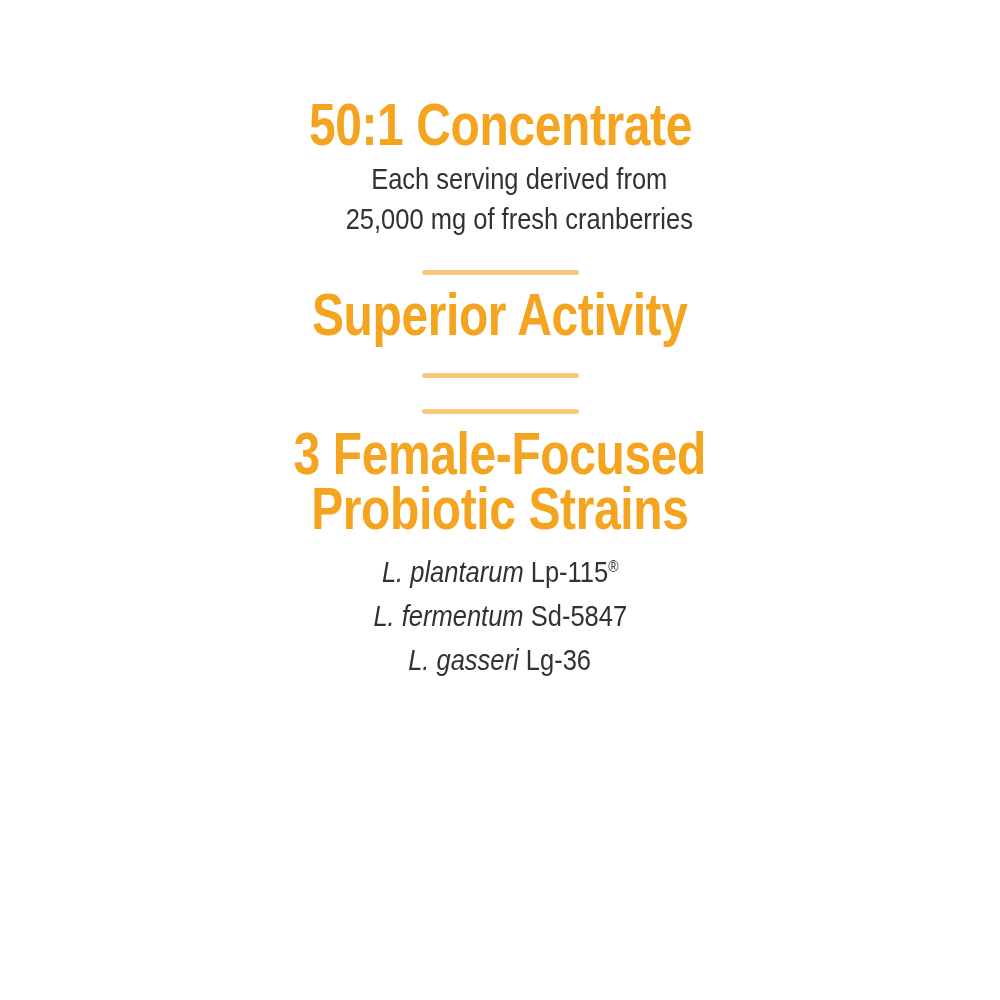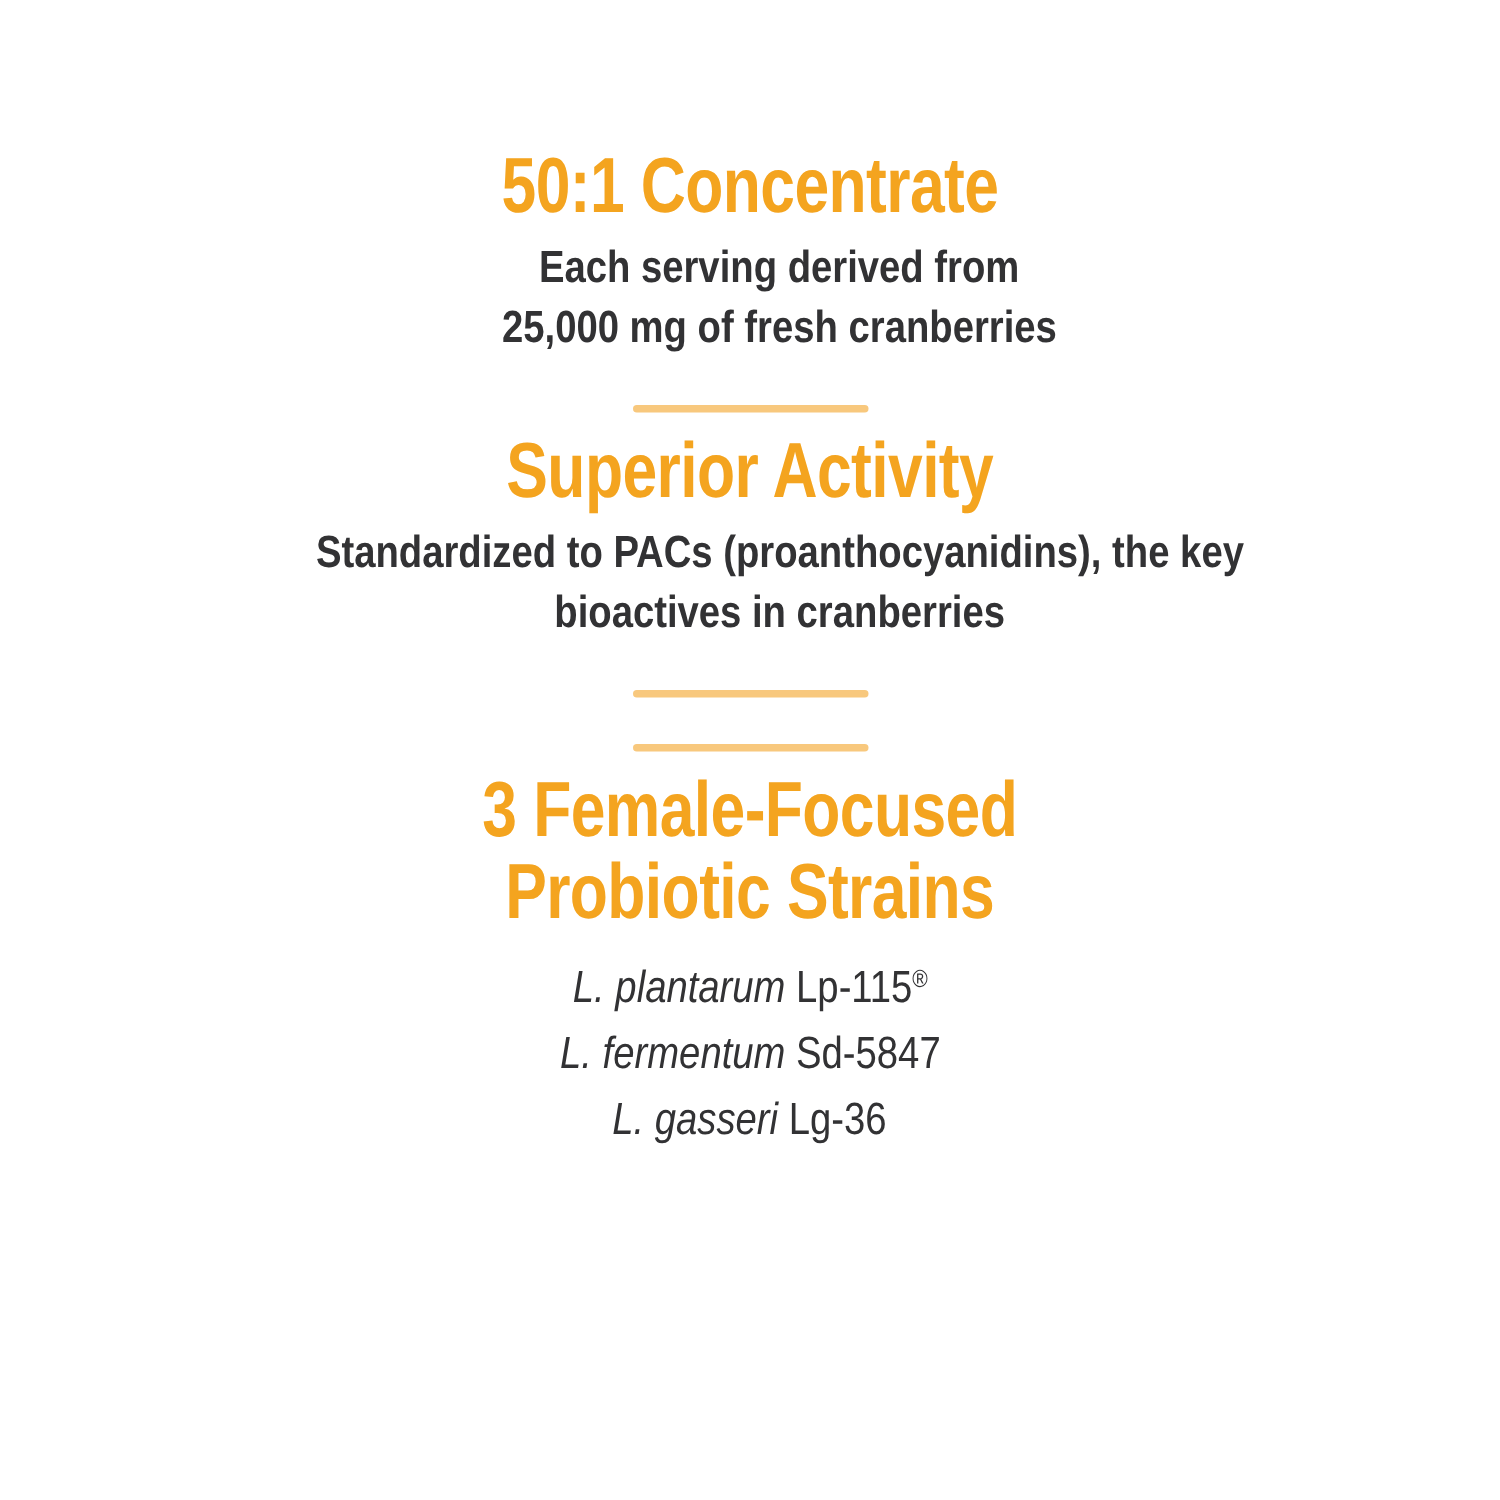--- a/index.html
+++ b/index.html
@@ -23,30 +23,30 @@
     box-sizing: border-box;
     width: 1000px;
     height: 1000px;
     padding-top: 97px;
     text-align: center;
   }
   .heading {
     margin: 0;
     color: var(--accent);
     font-weight: 700;
-    font-size: 52px;
+    font-size: 60px;
     line-height: 55px;
     letter-spacing: -0.5px;
   }
   .body {
     margin: 7px 0 0 0;
     color: var(--text);
     font-size: 30px;
     line-height: 40px;
-    font-weight: 700;
+    font-weight: 400;
     padding-left: 39px;
   }
   
   .cond-h {
     display: inline-block;
     transform: scaleX(0.80);
     white-space: nowrap;
   }
   .cond-b {
     display: inline-block;
@@ -88,21 +88,20 @@
 
   <section>
     <h2 class="heading"><span class="cond-h">50:1 Concentrate</span></h2>
     <p class="body"><span class="cond-b">Each serving derived from</span><br><span class="cond-b">25,000 mg of fresh cranberries</span></p>
   </section>
 
   <div class="divider"></div>
 
   <section>
     <h2 class="heading"><span class="cond-h">Superior Activity</span></h2>
-    <p class="body"><span class="cond-b">Standardized to PACs (proanthocyanidins), the key</span><br><span class="cond-b">bioactives in cranberries</span></p>
   </section>
 
   <div class="divider"></div>
 
 
   <div class="divider"></div>
 
   <section>
     <h2 class="heading"><span class="cond-h">3 Female-Focused</span><br><span class="cond-h">Probiotic Strains</span></h2>
     <p class="strains"><span class="cond-b"><em>L. plantarum</em><span> Lp-115</span><sup>®</sup></span><br><span class="cond-b"><em>L. fermentum</em><span> Sd-5847</span><sup></sup></span><br><span class="cond-b"><em>L. gasseri</em><span> Lg-36</span><sup></sup></span></p>

